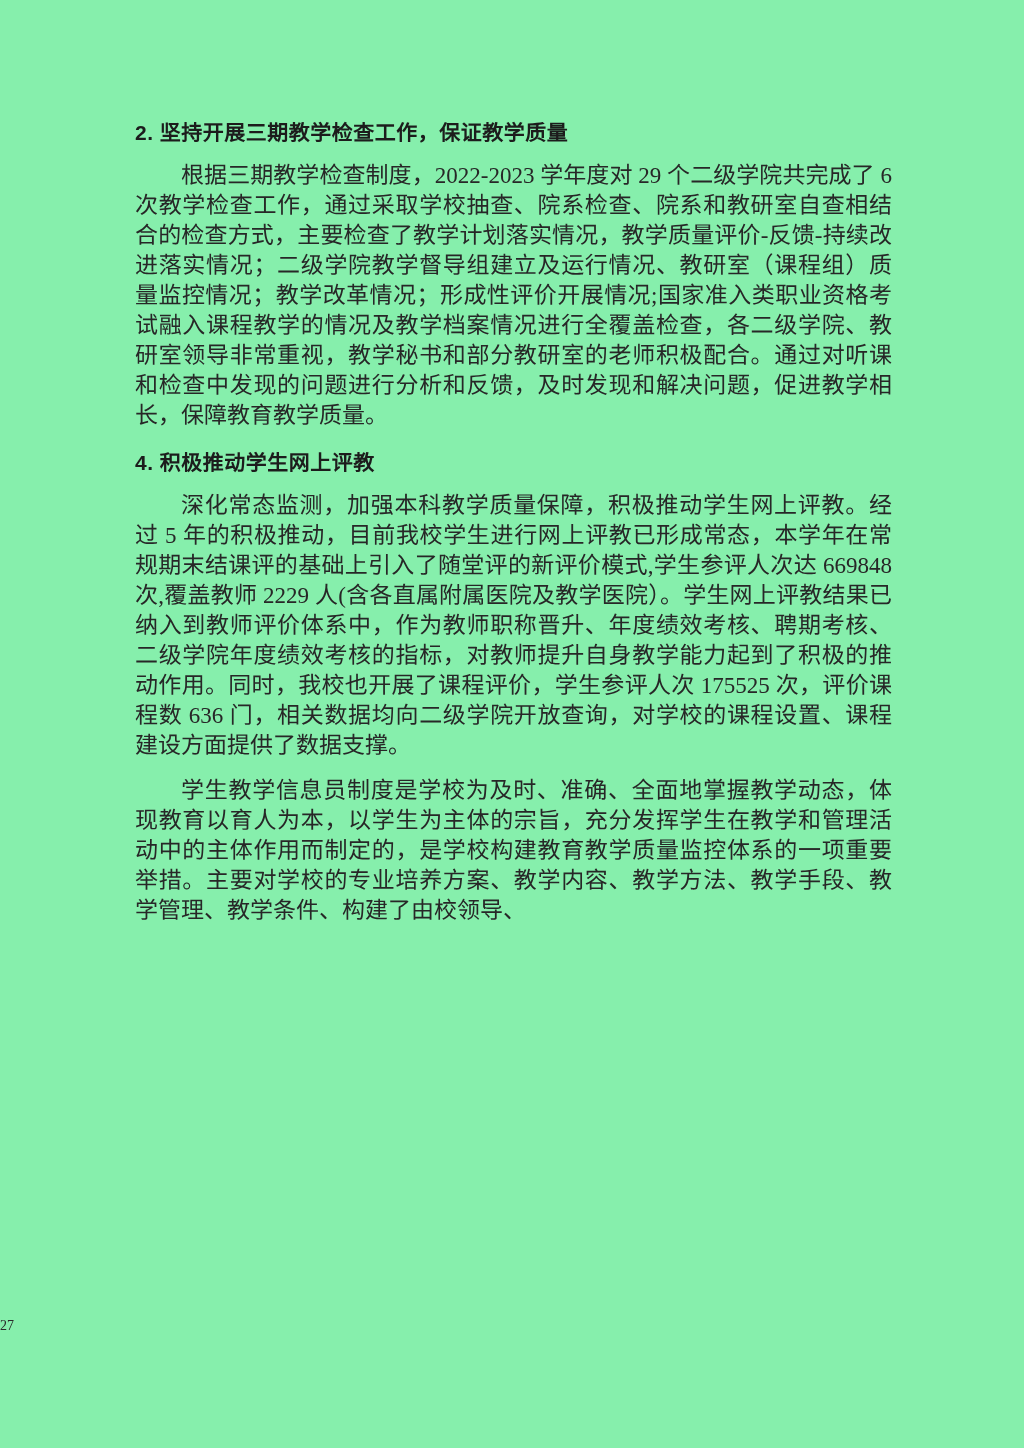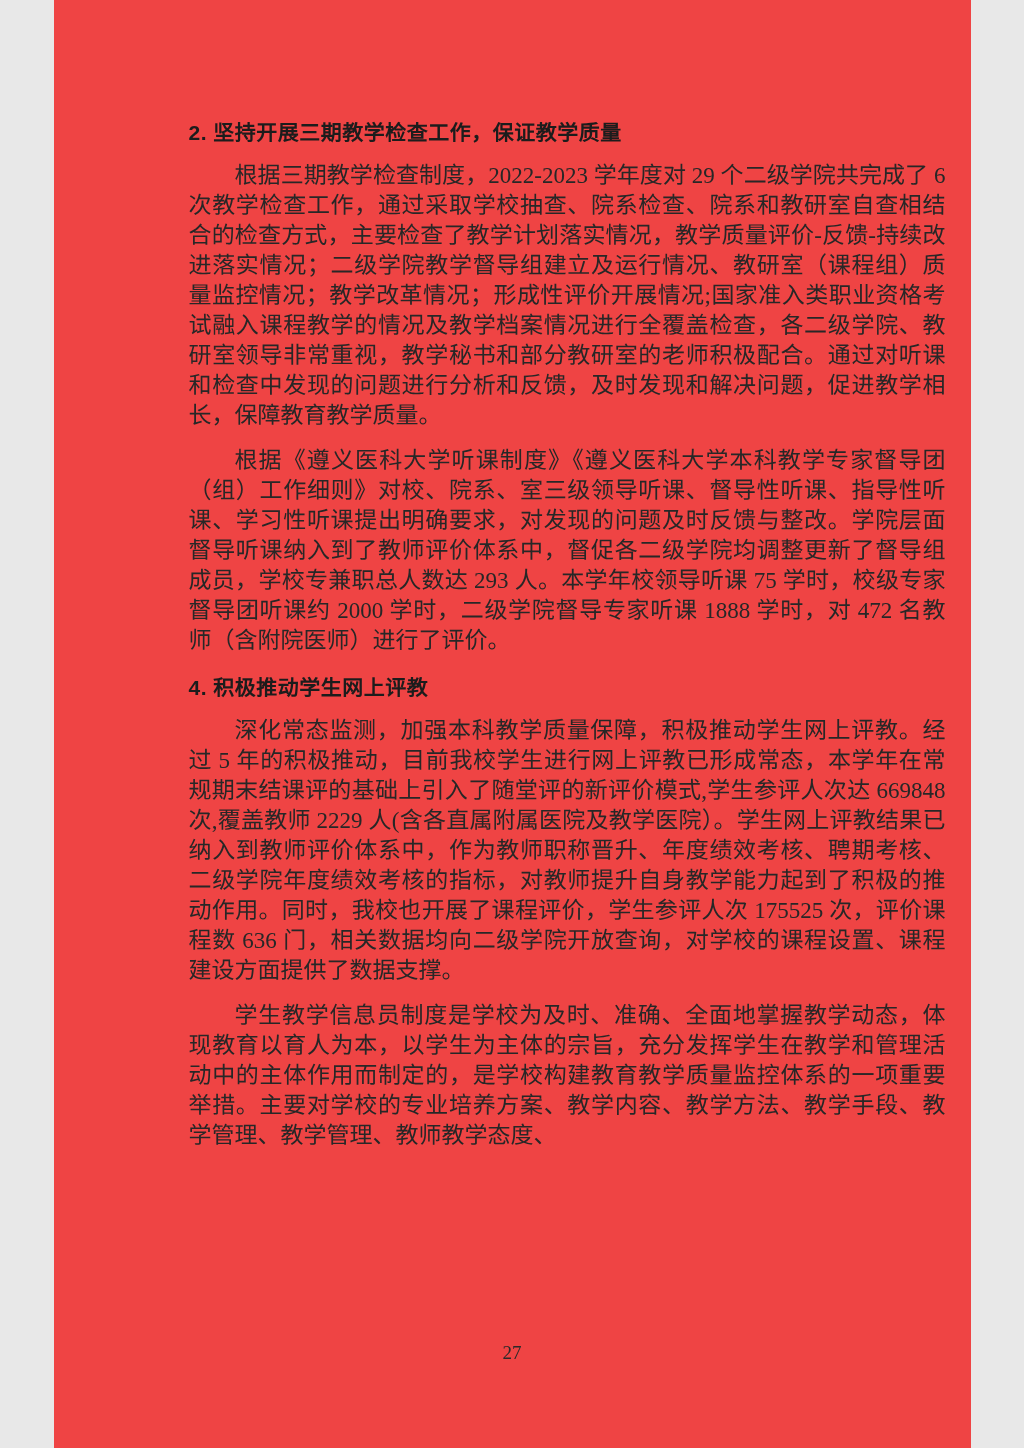--- a/index.html
+++ b/index.html
@@ -2,24 +2,24 @@
 <html lang="zh-CN"><head>
 <meta charset="utf-8">
 <style>
   html, body {
     margin: 0;
     padding: 0;
     background: #e8e8e8;
   }
   .page {
     position: relative;
-    width: 917px;
+    width: 1024px;
     height: 1448px;
     margin: 0 auto;
-    background: #ef4444;
+    background: #86efac;
     overflow: hidden;
     box-sizing: border-box;
   }
   .content {
     position: absolute;
     left: 135px;
     top: 118px;
     width: 757px;
   }
   .section-heading {
@@ -41,35 +41,32 @@
     color: #272727;
     text-align: justify;
     text-indent: 2em;
     margin: 0 0 15px 0;
   }
   .page-number {
     position: absolute;
     left: 0;
     right: 0;
     top: 1318px;
-    text-align: center;
     font-family: "Liberation Serif", "DejaVu Serif", serif;
-    font-size: 19px;
+    font-size: 14px;
     color: #2a2a2a;
-    margin-top: 24px;
   }
 </style>
 </head>
 <body>
 
 <div class="page">
   <div class="content">
     <div>
         <h2 class="section-heading">2. 坚持开展三期教学检查工作，保证教学质量</h2>
         <p class="paragraph">根据三期教学检查制度，2022-2023 学年度对 29 个二级学院共完成了 6 次教学检查工作，通过采取学校抽查、院系检查、院系和教研室自查相结合的检查方式，主要检查了教学计划落实情况，教学质量评价-反馈-持续改进落实情况；二级学院教学督导组建立及运行情况、教研室（课程组）质量监控情况；教学改革情况；形成性评价开展情况;国家准入类职业资格考试融入课程教学的情况及教学档案情况进行全覆盖检查，各二级学院、教研室领导非常重视，教学秘书和部分教研室的老师积极配合。通过对听课和检查中发现的问题进行分析和反馈，及时发现和解决问题，促进教学相长，保障教育教学质量。</p>
-        <p class="paragraph">根据《遵义医科大学听课制度》《遵义医科大学本科教学专家督导团（组）工作细则》对校、院系、室三级领导听课、督导性听课、指导性听课、学习性听课提出明确要求，对发现的问题及时反馈与整改。学院层面督导听课纳入到了教师评价体系中，督促各二级学院均调整更新了督导组成员，学校专兼职总人数达 293 人。本学年校领导听课 75 学时，校级专家督导团听课约 2000 学时，二级学院督导专家听课 1888 学时，对 472 名教师（含附院医师）进行了评价。</p>
         <h2 class="section-heading">4. 积极推动学生网上评教</h2>
         <p class="paragraph">深化常态监测，加强本科教学质量保障，积极推动学生网上评教。经过 5 年的积极推动，目前我校学生进行网上评教已形成常态，本学年在常规期末结课评的基础上引入了随堂评的新评价模式,学生参评人次达 669848 次,覆盖教师 2229 人(含各直属附属医院及教学医院）。学生网上评教结果已纳入到教师评价体系中，作为教师职称晋升、年度绩效考核、聘期考核、二级学院年度绩效考核的指标，对教师提升自身教学能力起到了积极的推动作用。同时，我校也开展了课程评价，学生参评人次 175525 次，评价课程数 636 门，相关数据均向二级学院开放查询，对学校的课程设置、课程建设方面提供了数据支撑。</p>
-        <p class="paragraph">学生教学信息员制度是学校为及时、准确、全面地掌握教学动态，体现教育以育人为本，以学生为主体的宗旨，充分发挥学生在教学和管理活动中的主体作用而制定的，是学校构建教育教学质量监控体系的一项重要举措。主要对学校的专业培养方案、教学内容、教学方法、教学手段、教学管理、教学管理、教师教学态度、</p>
+        <p class="paragraph">学生教学信息员制度是学校为及时、准确、全面地掌握教学动态，体现教育以育人为本，以学生为主体的宗旨，充分发挥学生在教学和管理活动中的主体作用而制定的，是学校构建教育教学质量监控体系的一项重要举措。主要对学校的专业培养方案、教学内容、教学方法、教学手段、教学管理、教学条件、构建了由校领导、</p>
       </div>
   </div>
   <div class="page-number">27</div>
 </div>
 
 </body></html>

